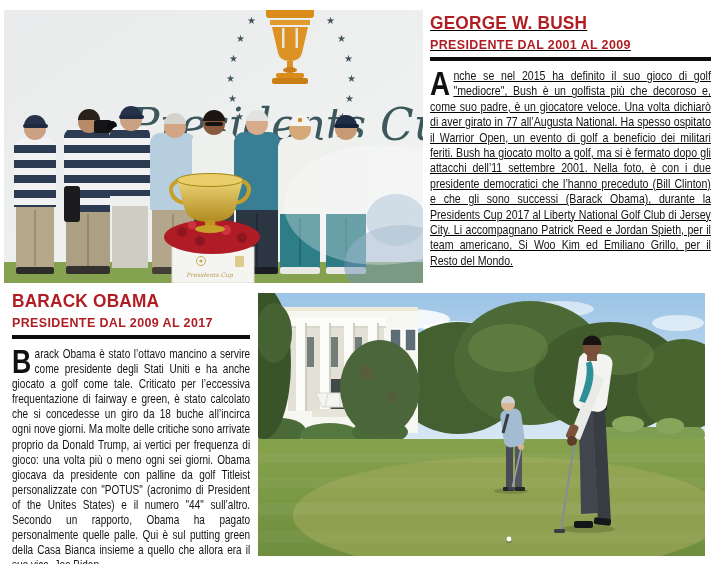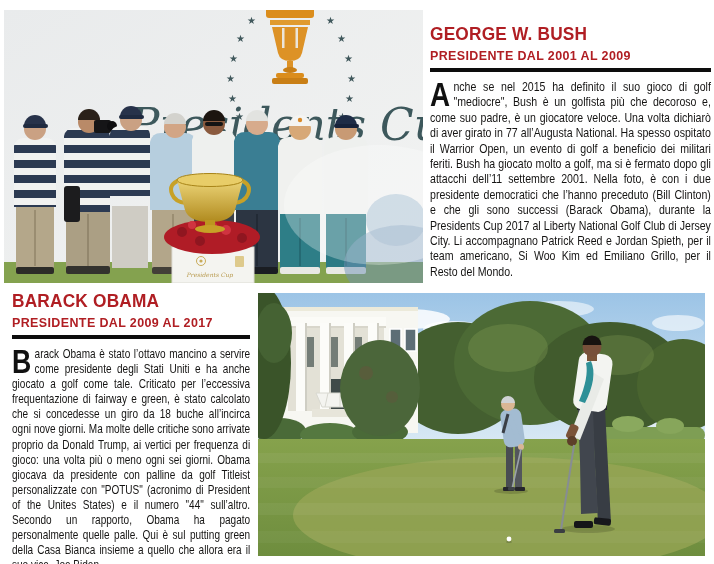--- a/index.html
+++ b/index.html
@@ -4,21 +4,21 @@
 <style>
   html,body{margin:0;padding:0;background:#ffffff;}
   .page{
     position:relative;width:714px;height:564px;background:#ffffff;overflow:hidden;
     font-family:"Liberation Sans",sans-serif;-webkit-font-smoothing:antialiased;
   }
   figure.photo{position:absolute;margin:0;padding:0;overflow:hidden;}
   .photo1{left:4px;top:10px;width:419px;height:273px;}
   .photo2{left:258px;top:293px;width:447px;height:263px;}
   section.article{position:absolute;}
-  .bush{left:430px;top:24px;width:281px;}
+  .bush{left:430px;top:13px;width:281px;text-decoration:underline;}
   .obama{left:12px;top:291px;width:238px;}
   .article h1{
     margin:0;font-size:18px;font-weight:bold;color:var(--heading-red,#b01e23);
     letter-spacing:.2px;white-space:nowrap;transform:scaleX(.96);transform-origin:0 50%;
   }
   .article h2{
     margin:3px 0 0;font-size:13px;font-weight:bold;color:var(--heading-red,#b01e23);
     letter-spacing:.4px;white-space:nowrap;transform:scaleX(.96);transform-origin:0 50%;
   }
   .rule{height:4px;background:var(--rule-black,#0d0d0d);margin-top:5px;}

